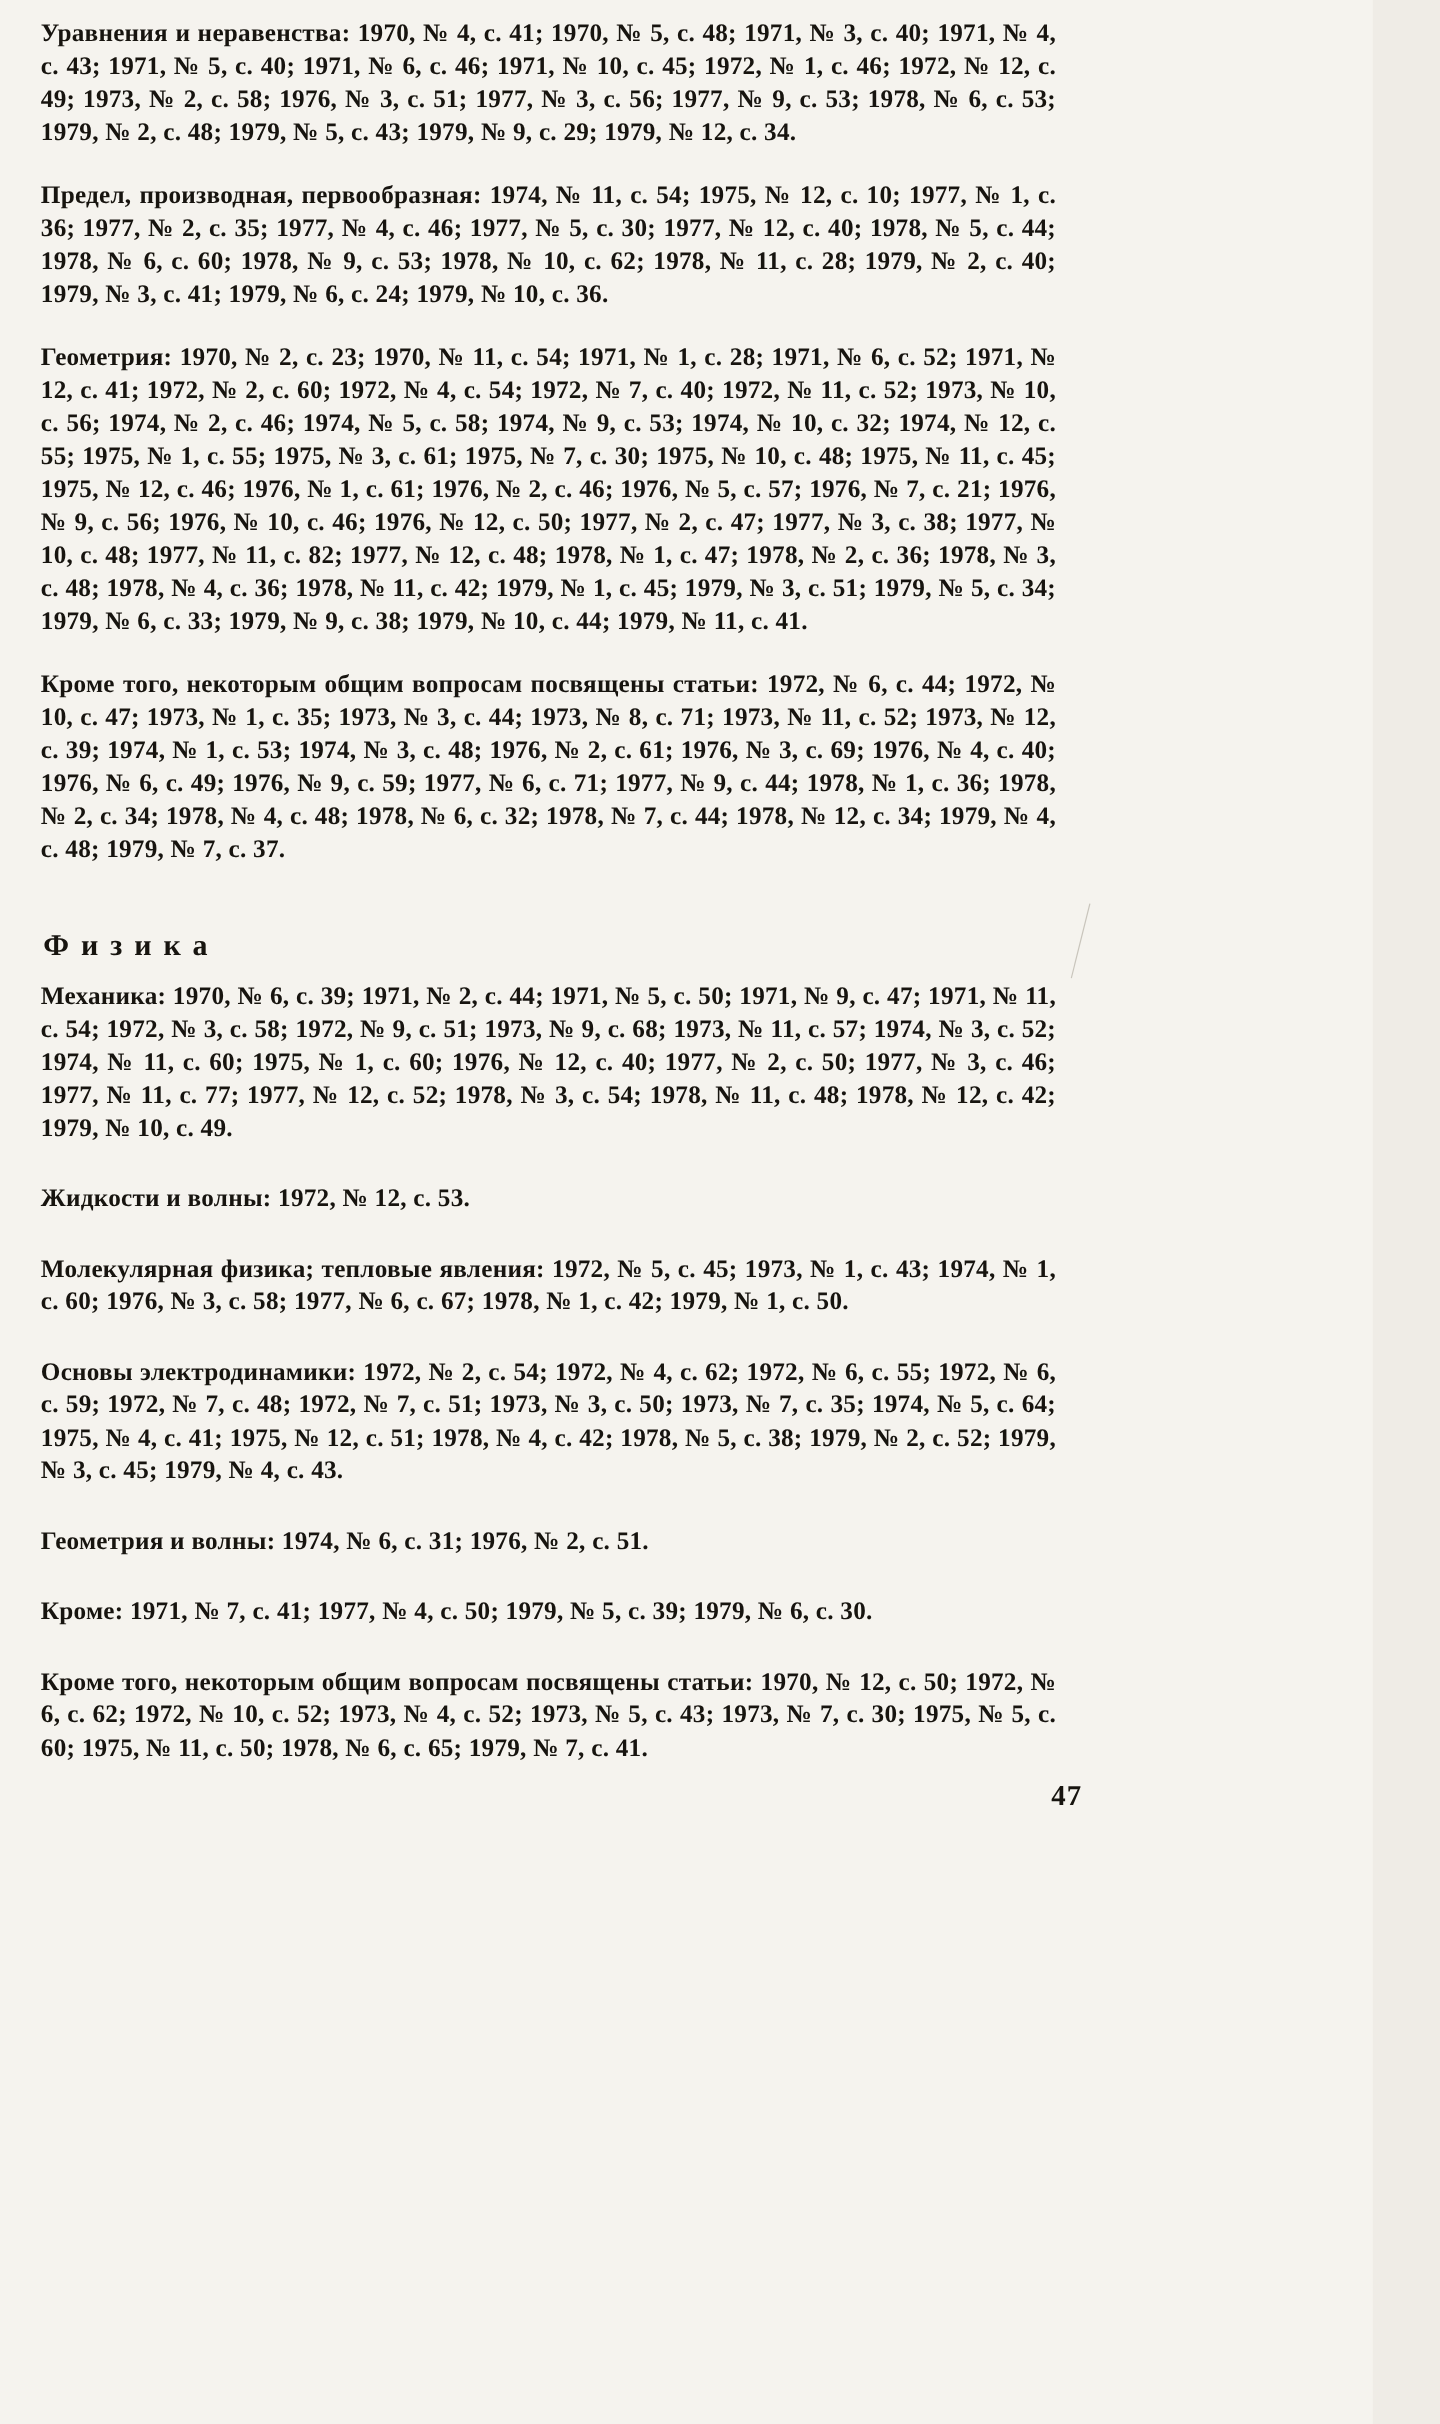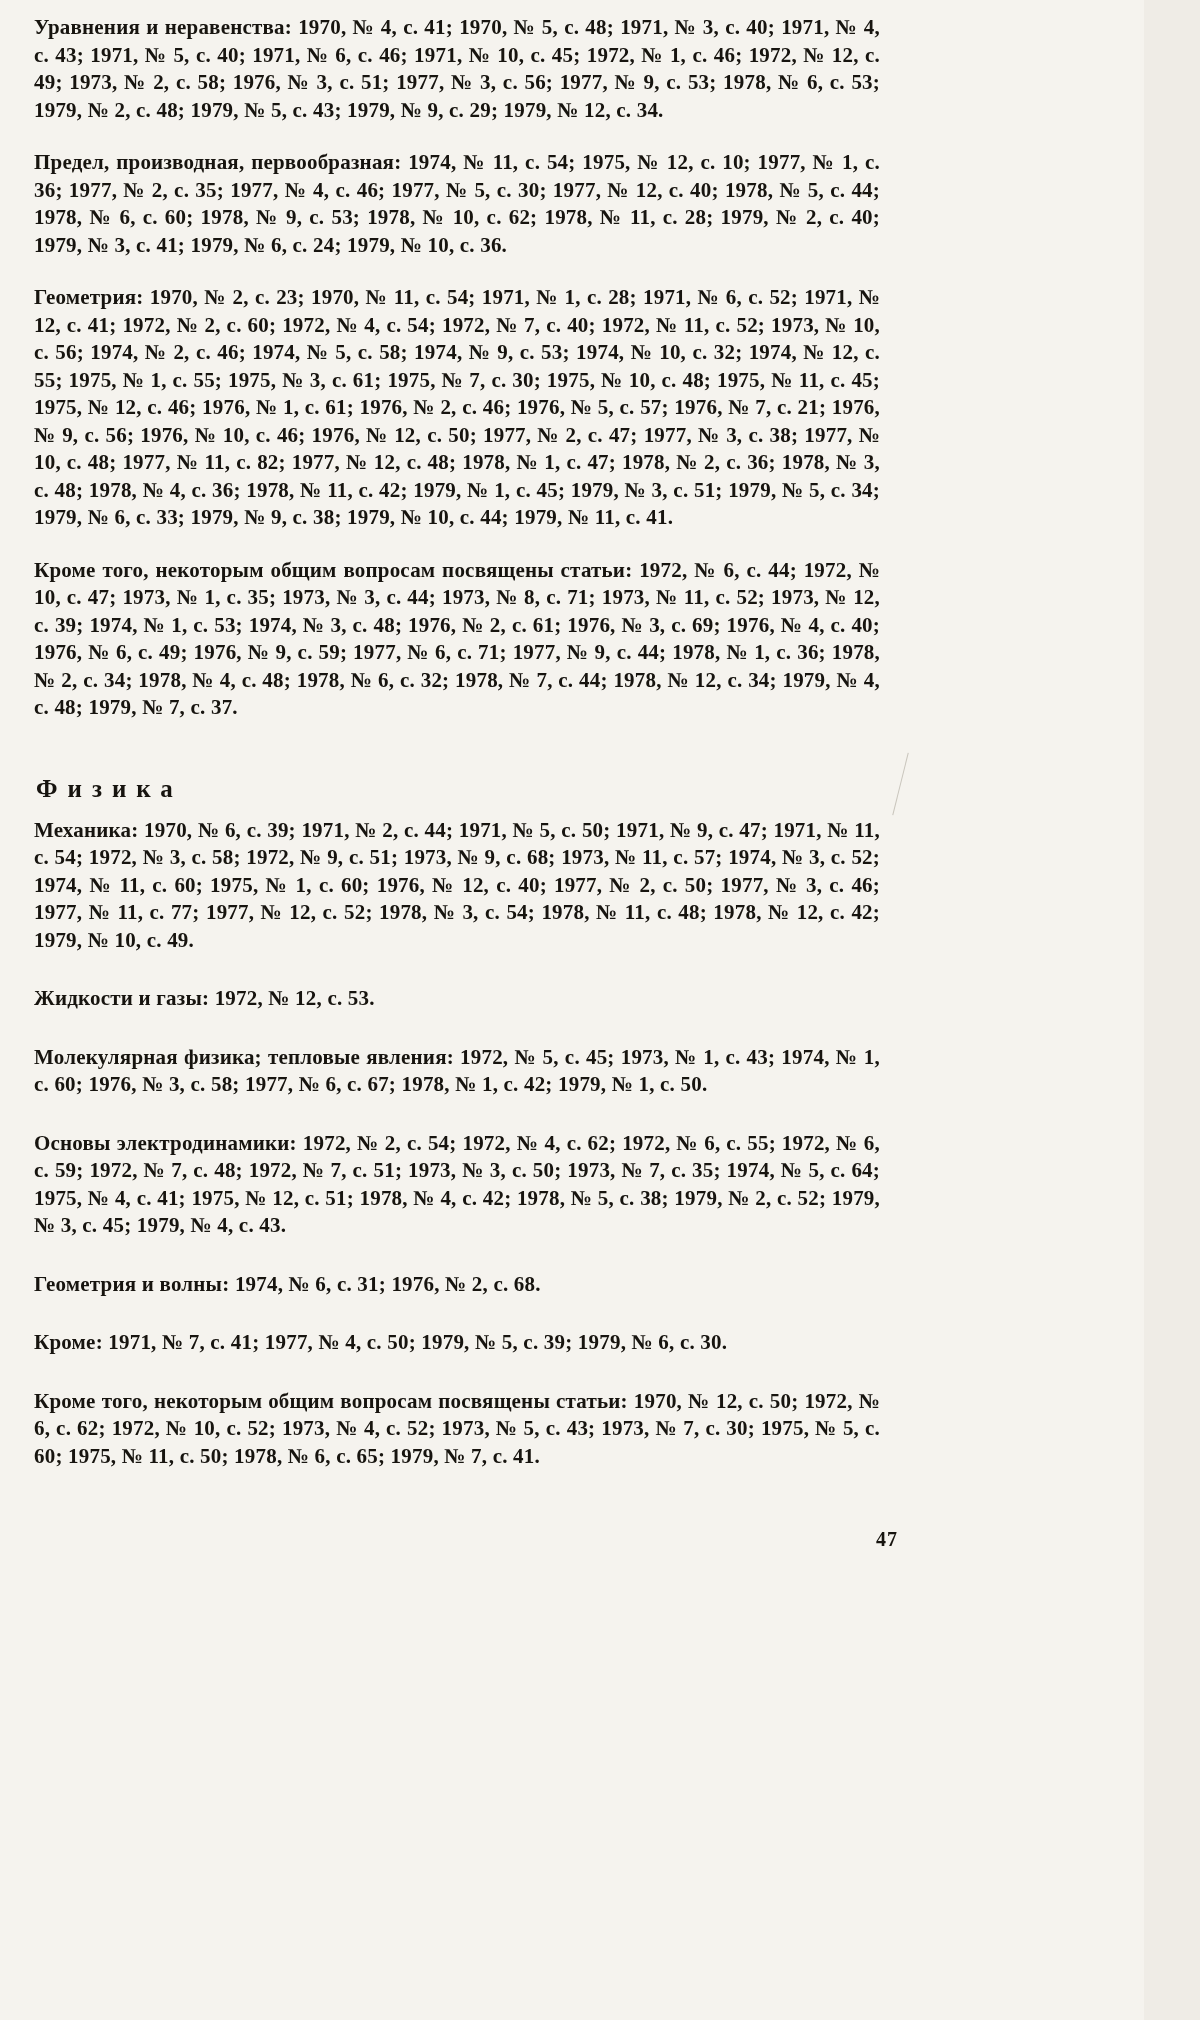--- a/index.html
+++ b/index.html
@@ -33,24 +33,23 @@
     margin: 54px 0 15px 2px;
     font-size: 25px;
     line-height: 26px;
     letter-spacing: 10px;
     font-weight: 700;
   }
   .page-number {
     position: absolute;
     left: 876px;
     top: 1484px;
-    font-size: 20px;
+    font-size: 24px;
     letter-spacing: 1px;
     font-weight: 700;
-    margin-top: 44px;
   }
   .scan-artifact {
     position: absolute;
     left: 900px;
     top: 752px;
     width: 1px;
     height: 64px;
     background: #c9c5bc;
     transform: rotate(14deg);
   }
@@ -69,27 +68,27 @@
       <p class="entry"><span class="topic">Геометрия:</span> <span class="refs">1970, № 2, с. 23; 1970, № 11, с. 54; 1971, № 1, с. 28; 1971, № 6, с. 52; 1971, № 12, с. 41; 1972, № 2, с. 60; 1972, № 4, с. 54; 1972, № 7, с. 40; 1972, № 11, с. 52; 1973, № 10, с. 56; 1974, № 2, с. 46; 1974, № 5, с. 58; 1974, № 9, с. 53; 1974, № 10, с. 32; 1974, № 12, с. 55; 1975, № 1, с. 55; 1975, № 3, с. 61; 1975, № 7, с. 30; 1975, № 10, с. 48; 1975, № 11, с. 45; 1975, № 12, с. 46; 1976, № 1, с. 61; 1976, № 2, с. 46; 1976, № 5, с. 57; 1976, № 7, с. 21; 1976, № 9, с. 56; 1976, № 10, с. 46; 1976, № 12, с. 50; 1977, № 2, с. 47; 1977, № 3, с. 38; 1977, № 10, с. 48; 1977, № 11, с. 82; 1977, № 12, с. 48; 1978, № 1, с. 47; 1978, № 2, с. 36; 1978, № 3, с. 48; 1978, № 4, с. 36; 1978, № 11, с. 42; 1979, № 1, с. 45; 1979, № 3, с. 51; 1979, № 5, с. 34; 1979, № 6, с. 33; 1979, № 9, с. 38; 1979, № 10, с. 44; 1979, № 11, с. 41.</span></p>
 
       <p class="entry"><span class="topic">Кроме того, некоторым общим вопросам посвящены статьи:</span> <span class="refs">1972, № 6, с. 44; 1972, № 10, с. 47; 1973, № 1, с. 35; 1973, № 3, с. 44; 1973, № 8, с. 71; 1973, № 11, с. 52; 1973, № 12, с. 39; 1974, № 1, с. 53; 1974, № 3, с. 48; 1976, № 2, с. 61; 1976, № 3, с. 69; 1976, № 4, с. 40; 1976, № 6, с. 49; 1976, № 9, с. 59; 1977, № 6, с. 71; 1977, № 9, с. 44; 1978, № 1, с. 36; 1978, № 2, с. 34; 1978, № 4, с. 48; 1978, № 6, с. 32; 1978, № 7, с. 44; 1978, № 12, с. 34; 1979, № 4, с. 48; 1979, № 7, с. 37.</span></p>
     </div>
 
     <div class="physics-block">
       <h2 class="physics-heading">Физика</h2>
 
       <p class="entry"><span class="topic">Механика:</span> <span class="refs">1970, № 6, с. 39; 1971, № 2, с. 44; 1971, № 5, с. 50; 1971, № 9, с. 47; 1971, № 11, с. 54; 1972, № 3, с. 58; 1972, № 9, с. 51; 1973, № 9, с. 68; 1973, № 11, с. 57; 1974, № 3, с. 52; 1974, № 11, с. 60; 1975, № 1, с. 60; 1976, № 12, с. 40; 1977, № 2, с. 50; 1977, № 3, с. 46; 1977, № 11, с. 77; 1977, № 12, с. 52; 1978, № 3, с. 54; 1978, № 11, с. 48; 1978, № 12, с. 42; 1979, № 10, с. 49.</span></p>
 
-      <p class="entry"><span class="topic">Жидкости и газы:</span> <span class="refs">1972, № 12, с. 53.</span></p>
+      <p class="entry"><span class="topic">Жидкости и волны:</span> <span class="refs">1972, № 12, с. 53.</span></p>
 
       <p class="entry"><span class="topic">Молекулярная физика; тепловые явления:</span> <span class="refs">1972, № 5, с. 45; 1973, № 1, с. 43; 1974, № 1, с. 60; 1976, № 3, с. 58; 1977, № 6, с. 67; 1978, № 1, с. 42; 1979, № 1, с. 50.</span></p>
 
       <p class="entry"><span class="topic">Основы электродинамики:</span> <span class="refs">1972, № 2, с. 54; 1972, № 4, с. 62; 1972, № 6, с. 55; 1972, № 6, с. 59; 1972, № 7, с. 48; 1972, № 7, с. 51; 1973, № 3, с. 50; 1973, № 7, с. 35; 1974, № 5, с. 64; 1975, № 4, с. 41; 1975, № 12, с. 51; 1978, № 4, с. 42; 1978, № 5, с. 38; 1979, № 2, с. 52; 1979, № 3, с. 45; 1979, № 4, с. 43.</span></p>
 
-      <p class="entry"><span class="topic">Геометрия и волны:</span> <span class="refs">1974, № 6, с. 31; 1976, № 2, с. 68.</span></p>
+      <p class="entry"><span class="topic">Геометрия и волны:</span> <span class="refs">1974, № 6, с. 31; 1976, № 2, с. 51.</span></p>
 
       <p class="entry"><span class="topic">Кроме:</span> <span class="refs">1971, № 7, с. 41; 1977, № 4, с. 50; 1979, № 5, с. 39; 1979, № 6, с. 30.</span></p>
 
       <p class="entry"><span class="topic">Кроме того, некоторым общим вопросам посвящены статьи:</span> <span class="refs">1970, № 12, с. 50; 1972, № 6, с. 62; 1972, № 10, с. 52; 1973, № 4, с. 52; 1973, № 5, с. 43; 1973, № 7, с. 30; 1975, № 5, с. 60; 1975, № 11, с. 50; 1978, № 6, с. 65; 1979, № 7, с. 41.</span></p>
     </div>
 
   </div>
 
   <div class="scan-artifact"></div>
 

